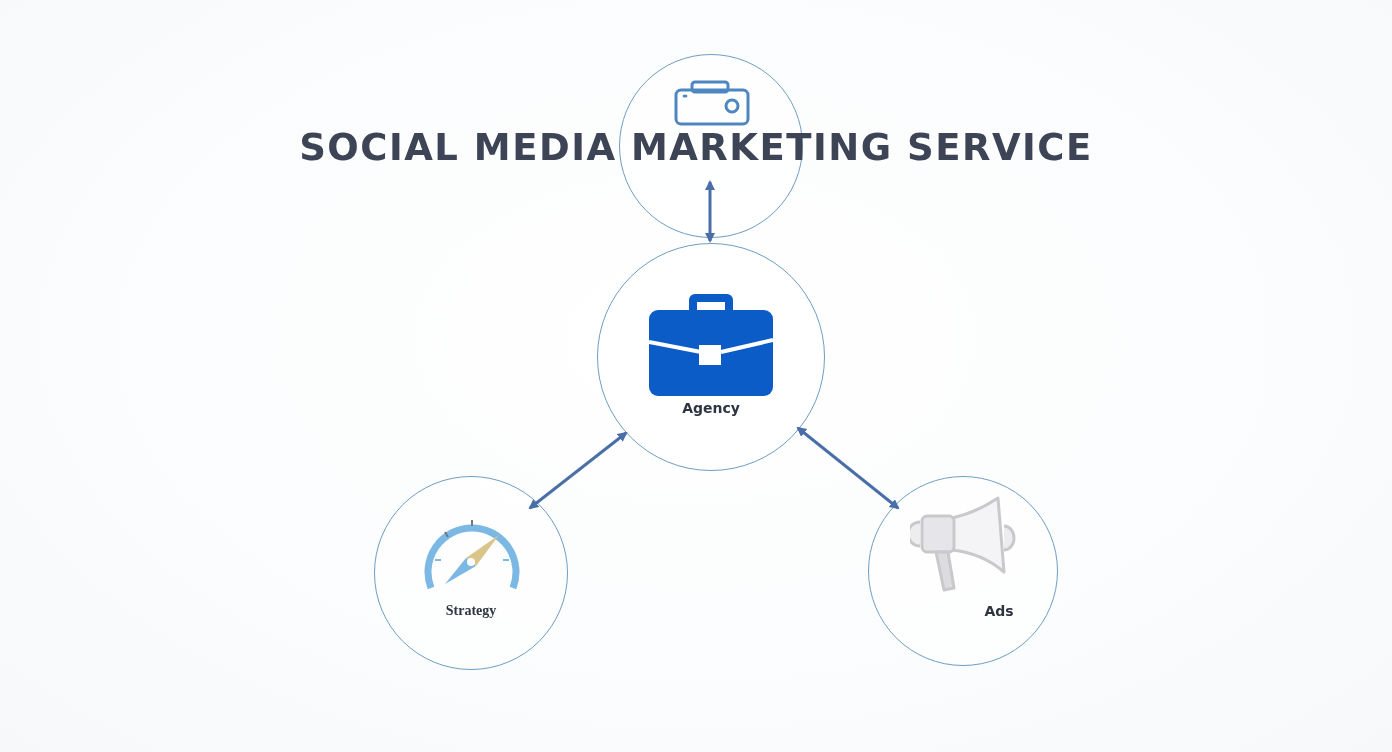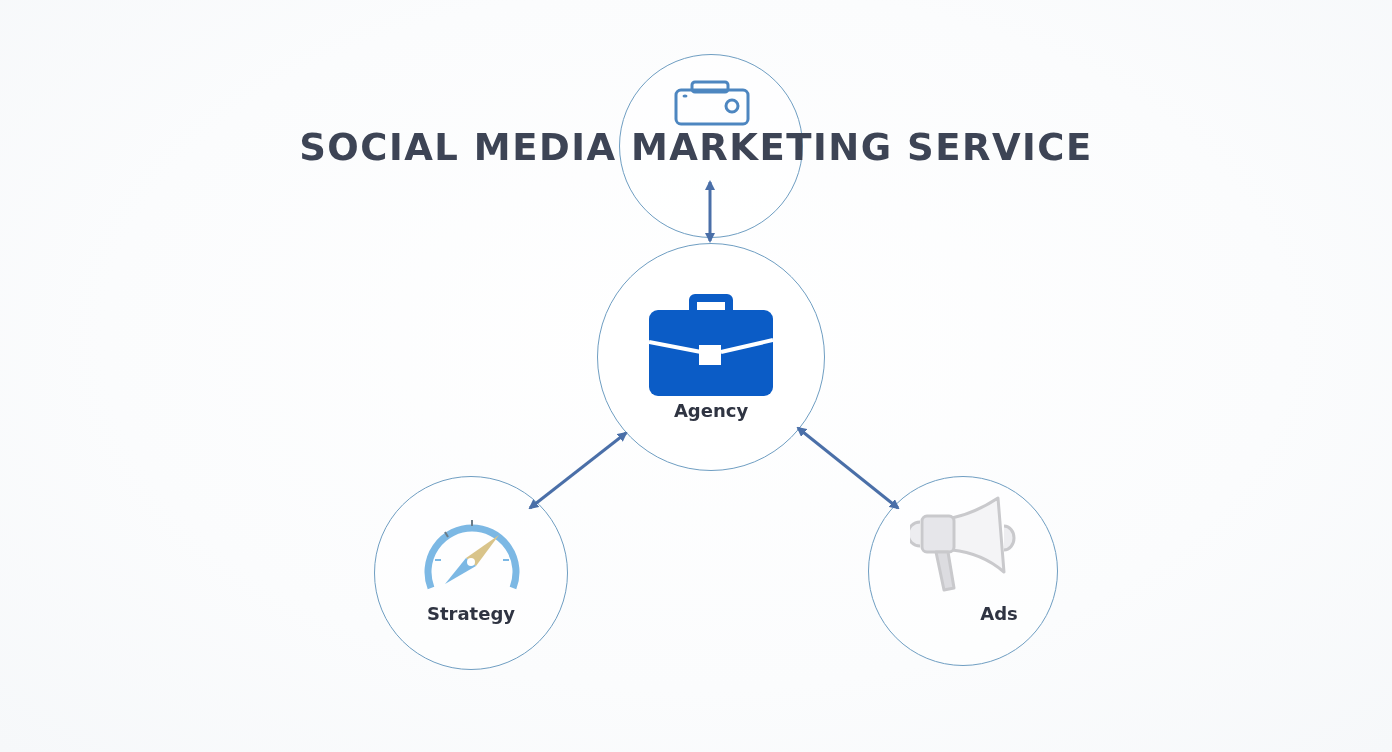--- a/index.html
+++ b/index.html
@@ -18,21 +18,21 @@
     border: 1.4px solid #6f9ec2; background: rgba(255,255,255,0.6);
     box-sizing: border-box;
   }
   .title {
     position: absolute; left: 0; width: 1392px; top: 126px; text-align: center;
     font-size: 37px; font-weight: bold; letter-spacing: 1.5px; color: #3d4455;
     font-family: "DejaVu Sans", sans-serif;
   }
   .label {
     position: absolute; width: 100%; text-align: center; font-weight: bold;
-    color: #2f3442; font-size: 18px; font-family: "DejaVu Sans", sans-serif;
+    color: #2f3442; font-size: 14px; font-family: "DejaVu Sans", sans-serif;
   }
   .icon { position: absolute; }
 </style>
 </head>
 <body>
 
 <div class="glow"></div>
 
 <div class="node" style="left:619px; top:54px; width:184px; height:184px;"></div>
 <div class="node" style="left:597px; top:243px; width:228px; height:228px;"></div>
@@ -76,21 +76,21 @@
 <svg class="icon" style="left:421px; top:510px;" width="102" height="82" viewBox="0 0 102 82">
   <path d="M10 78 A44 44 0 1 1 92 78" fill="none" stroke="#7cb8e4" stroke-width="7" stroke-linecap="butt"></path>
   <line x1="51" y1="10" x2="51" y2="16" stroke="#6a7b88" stroke-width="2"></line>
   <line x1="24" y1="22" x2="27" y2="27" stroke="#6a7b88" stroke-width="2"></line>
   <line x1="14" y1="50" x2="20" y2="50" stroke="#7cb8e4" stroke-width="2"></line>
   <line x1="82" y1="50" x2="88" y2="50" stroke="#7cb8e4" stroke-width="2"></line>
   <path d="M45 48 L78 25 L55 56 Z" fill="#d9c48a"></path>
   <path d="M45 48 L55 56 L24 74 Z" fill="#7cb8e4"></path>
   <circle cx="50" cy="52" r="4" fill="#ffffff"></circle>
 </svg>
-<div class="label" style="left:374px; width:194px; top:603px;">Strategy</div>
+<div class="label" style="left:374px; width:194px; top:603px;font-family:Liberation Serif, serif;">Strategy</div>
 
 <svg class="icon" style="left:910px; top:496px;" width="112" height="100" viewBox="0 0 112 100">
   <path d="M94 30 a10 12 0 0 1 0 24" fill="#ededf0" stroke="#c9c9cc" stroke-width="3"></path>
   <path d="M10 26 a8 8 0 0 0 0 24" fill="#ededf0" stroke="#c9c9cc" stroke-width="3"></path>
   <path d="M42 22 C60 18 76 10 88 2 L94 76 C80 64 62 56 42 54 Z" fill="#f4f4f6" stroke="#c9c9cc" stroke-width="3" stroke-linejoin="round"></path>
   <rect x="12" y="20" width="32" height="36" rx="5" fill="#e6e6ea" stroke="#c9c9cc" stroke-width="3"></rect>
   <path d="M26 56 L38 56 L44 92 L34 94 Z" fill="#dcdce0" stroke="#c9c9cc" stroke-width="3" stroke-linejoin="round"></path>
 </svg>
 <div class="label" style="left:904px; width:190px; top:603px;">Ads</div>
 

